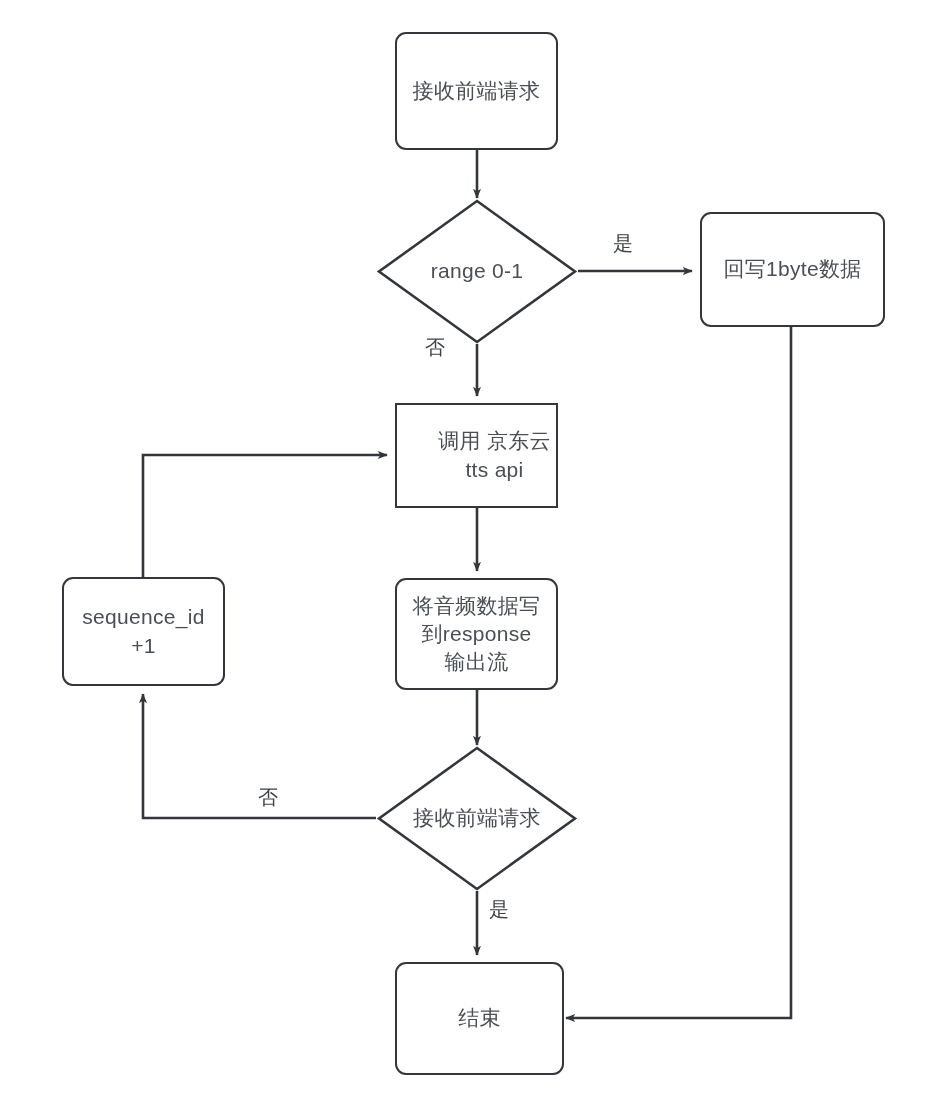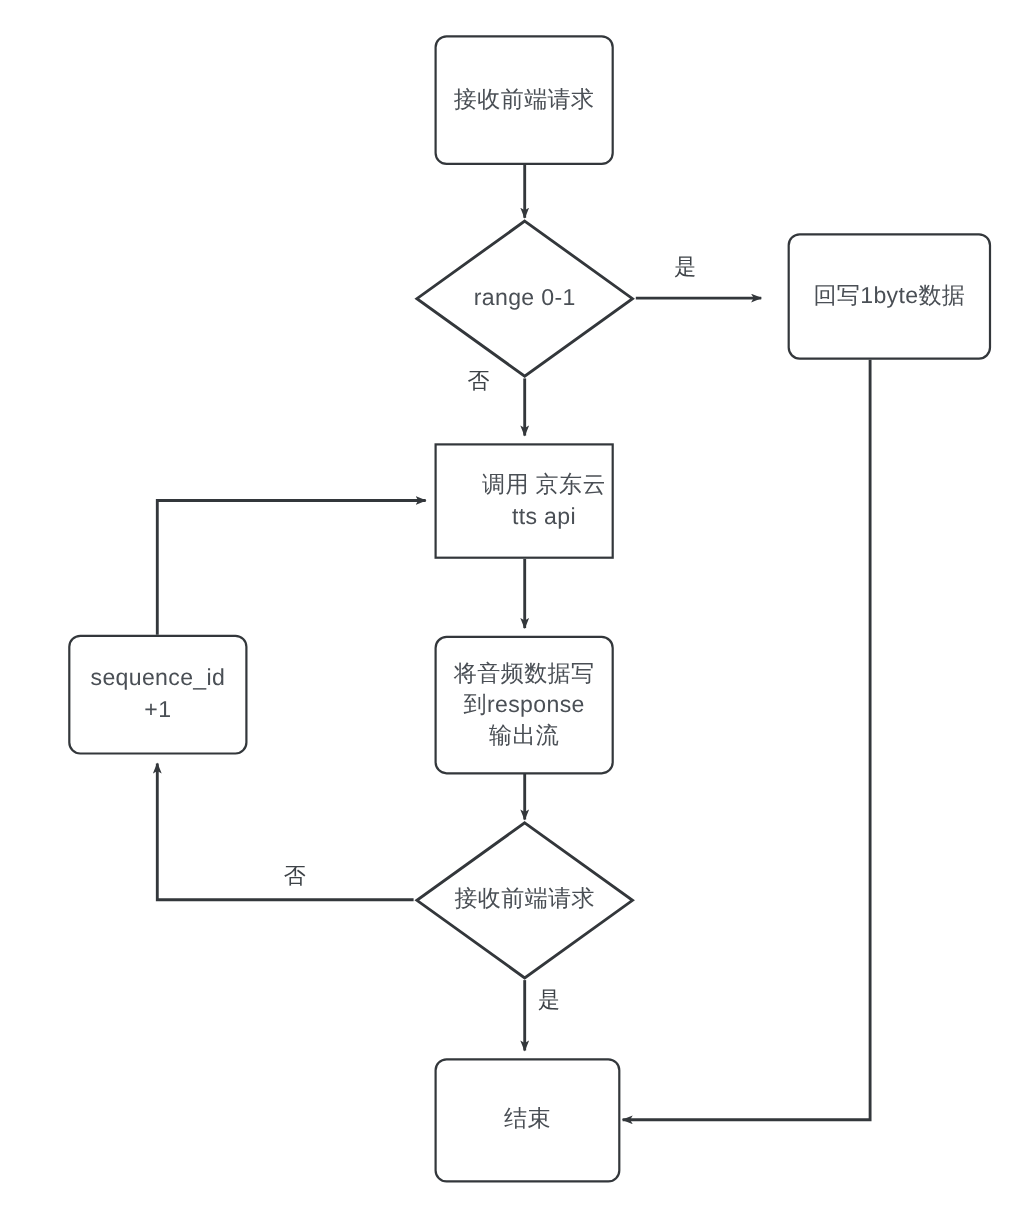--- a/index.html
+++ b/index.html
@@ -113,26 +113,26 @@
 
   <div class="node rounded" style="left:395px; top:32px; width:163px; height:118px;">接收前端请求</div>
 
   <div class="diamond-wrap" style="left:376px; top:198px; width:202px; height:147px;align-items:center;">
     <svg class="diamond-shape" viewBox="0 0 202 147" xmlns="http://www.w3.org/2000/svg">
       <polygon points="101,3 199,73.5 101,144 3,73.5" fill="#ffffff" stroke="#33373b" stroke-width="2.6" stroke-linejoin="miter"></polygon>
     </svg>
     <span class="diamond-label">range 0-1</span>
   </div>
 
-  <div class="node rounded" style="left:700px; top:212px; width:185px; height:115px;margin-left:16px;">回写1byte数据</div>
+  <div class="node rounded" style="left:700px; top:212px; width:185px; height:115px;">回写1byte数据</div>
 
   <div class="node sharp" style="left:395px; top:403px; width:163px; height:105px;">调用 京东云
 tts api</div>
 
-  <div class="node rounded" style="left:395px; top:578px; width:163px; height:126px;">将音频数据写
+  <div class="node rounded" style="left:395px; top:578px; width:163px; height:112px;">将音频数据写
 到response
 输出流</div>
 
   <div class="node rounded" style="left:62px; top:577px; width:163px; height:109px;">sequence_id
 +1</div>
 
   <div class="diamond-wrap" style="left:376px; top:745px; width:202px; height:147px;">
     <svg class="diamond-shape" viewBox="0 0 202 147" xmlns="http://www.w3.org/2000/svg">
       <polygon points="101,3 199,73.5 101,144 3,73.5" fill="#ffffff" stroke="#33373b" stroke-width="2.6" stroke-linejoin="miter"></polygon>
     </svg>

